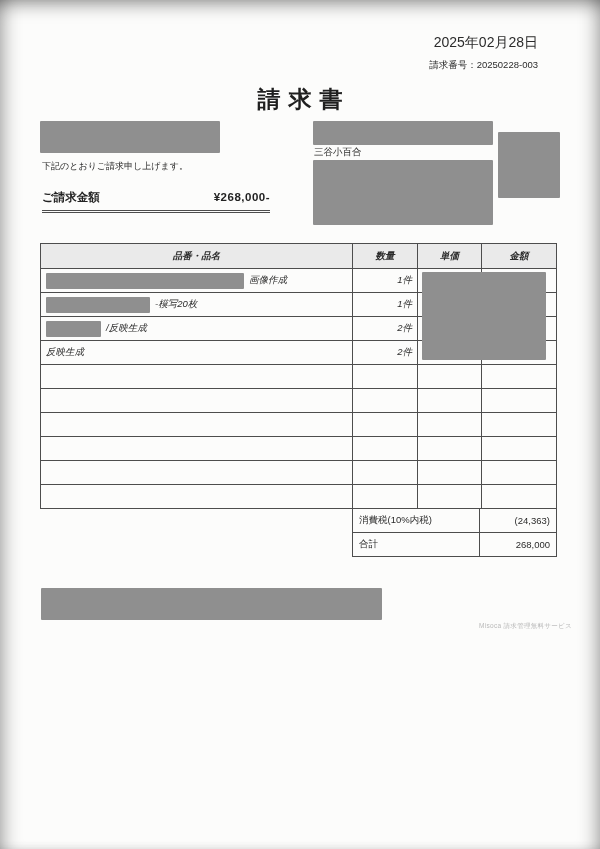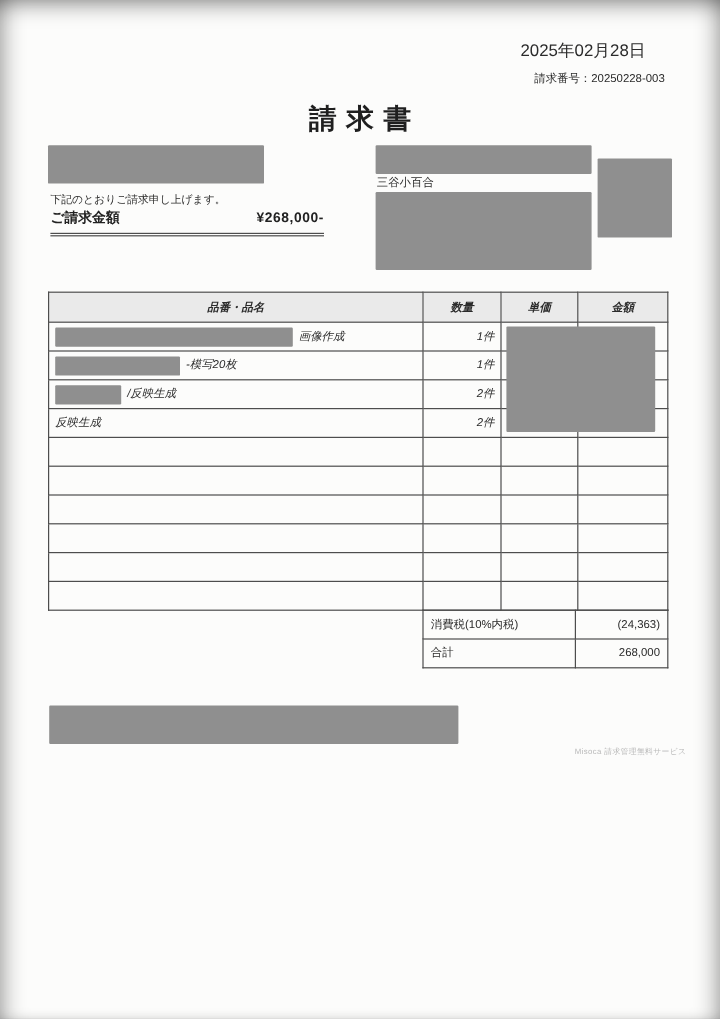--- a/index.html
+++ b/index.html
@@ -13,26 +13,26 @@
     position:relative;width:600px;height:849px;background:#fcfcfb;overflow:hidden;
     box-shadow:
       inset 0 16px 18px -12px rgba(0,0,0,.40),
       inset 16px 0 18px -12px rgba(0,0,0,.32),
       inset -16px 0 18px -12px rgba(0,0,0,.32),
       inset 0 -8px 12px -10px rgba(0,0,0,.12);
   }
   .abs{position:absolute;}
   .redact{background:#8f8f8f;border-radius:1px;}
   .date{top:34px;right:62px;font-size:14px;color:#2b2b2b;}
-  .invno{top:59px;right:46px;font-size:9.5px;color:#2b2b2b;margin-left:27px;}
+  .invno{top:59px;right:62px;font-size:9.5px;color:#2b2b2b;margin-left:27px;}
   .title{top:84px;left:0;right:0;text-align:center;font-size:23px;font-weight:bold;
          letter-spacing:8px;padding-left:8px;color:#1f1f1f;}
   .addr-box{left:40px;top:121px;width:180px;height:32px;}
   .greeting{left:42px;top:160px;font-size:9px;color:#2b2b2b;}
-  .amount-row{left:42px;top:174px;width:228px;display:flex;justify-content:space-between;
+  .amount-row{left:42px;top:190px;width:228px;display:flex;justify-content:space-between;
               align-items:baseline;border-bottom:3px double #4d4d4d;padding-bottom:5px;}
   .amount-label{font-size:11.5px;font-weight:bold;}
   .amount-value{font-size:11.5px;font-weight:bold;letter-spacing:.5px;}
   .issuer-box1{left:313px;top:121px;width:180px;height:24px;}
   .issuer-name{left:314px;top:146px;font-size:9.5px;color:#2b2b2b;}
   .issuer-box2{left:313px;top:160px;width:180px;height:65px;}
   .stamp-box{left:498px;top:132px;width:62px;height:66px;}
 
   table.items{position:absolute;left:40px;top:243px;width:516px;border-collapse:collapse;
               table-layout:fixed;font-size:9.5px;color:#2b2b2b;}

